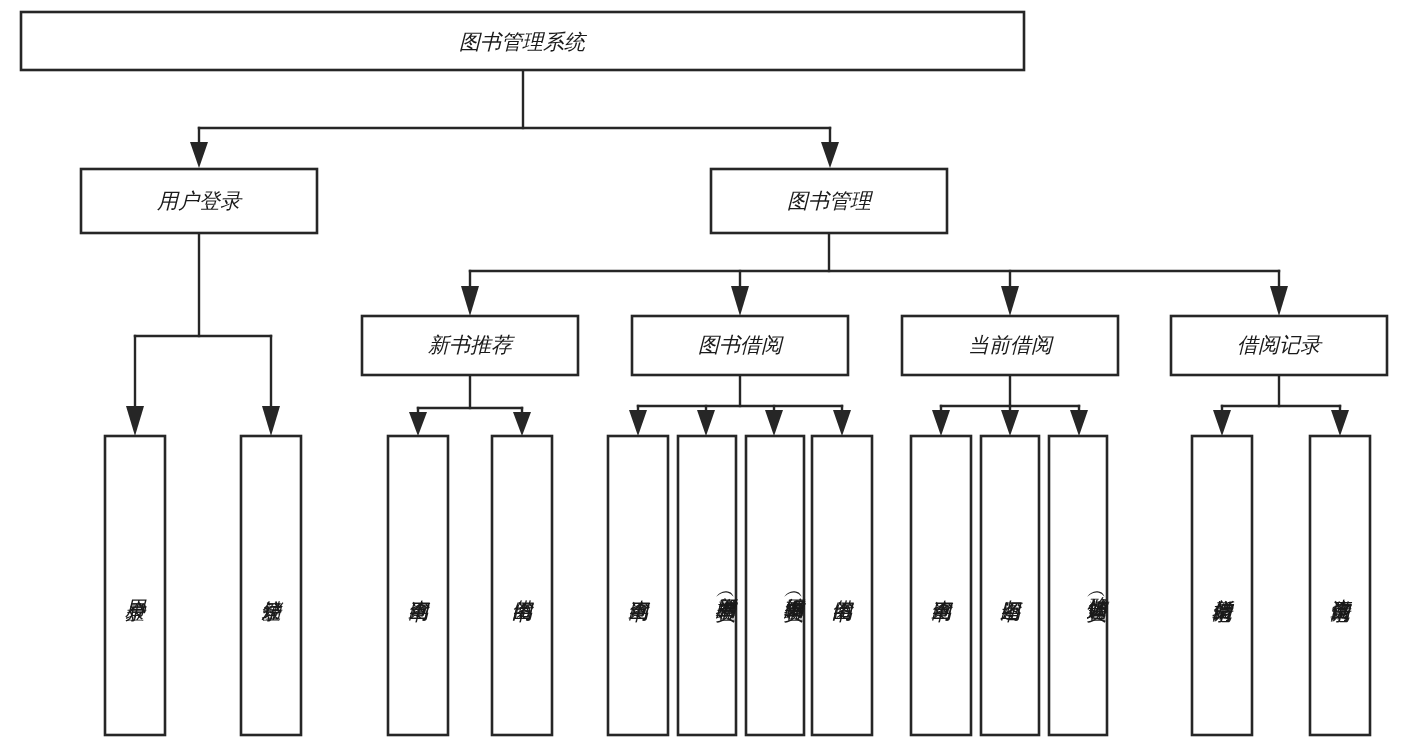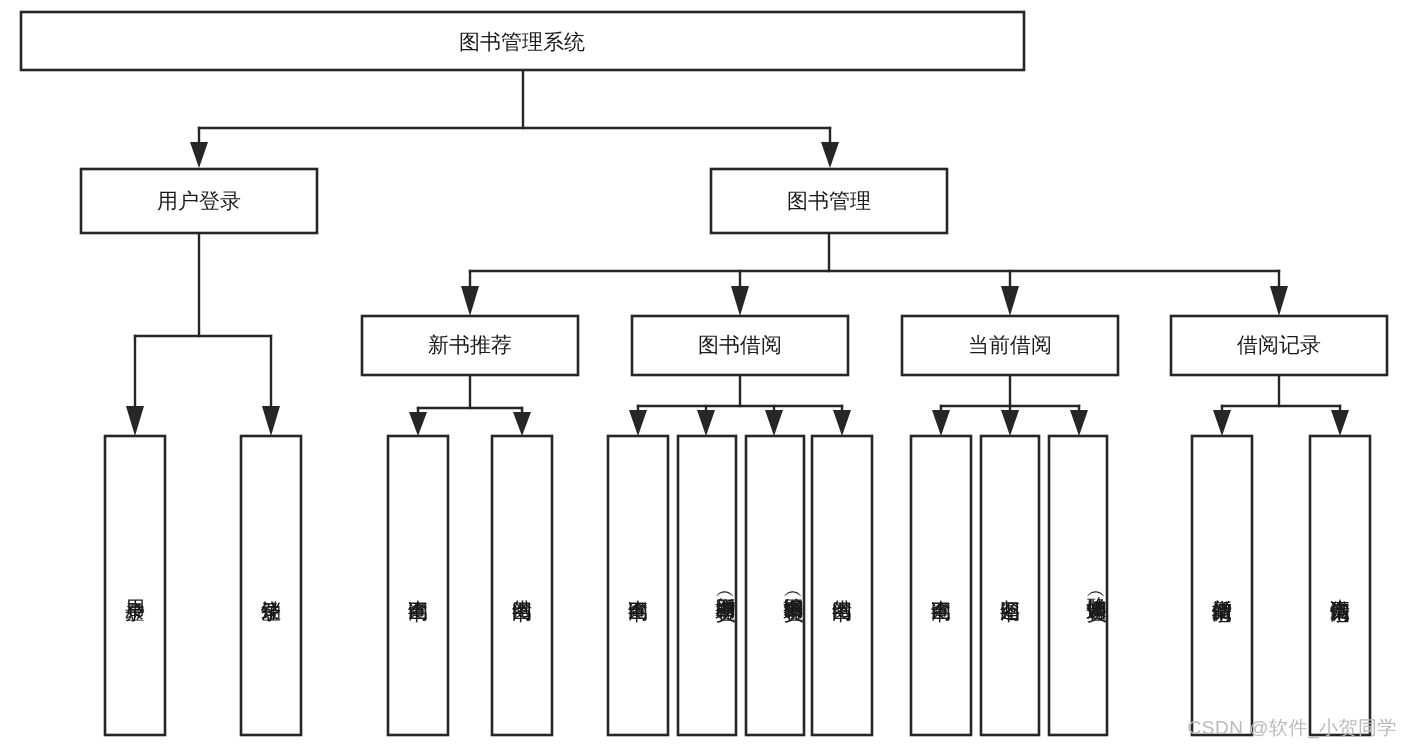--- a/index.html
+++ b/index.html
@@ -11,20 +11,21 @@
     width: 1405px;
     height: 747px;
     font-family: "Liberation Sans", "DejaVu Sans", sans-serif;
     overflow: hidden;
   }
   #diagram-root {
     position: relative;
     width: 1405px;
     height: 747px;
     background: #ffffff;
+    font-style: italic;
   }
   svg#flow {
     position: absolute;
     left: 0;
     top: 0;
     width: 1405px;
     height: 747px;
     display: block;
   }
   .node-box {
@@ -219,15 +220,14 @@
   <div class="node-label-v" style="left:746px; top:440px; width:58px; height:291px; align-items:flex-start;">编辑图书（管理员）</div>
   <div class="node-label-v" style="left:812px; top:436px; width:60px; height:299px;">借阅图书</div>
 
   <div class="node-label-v" style="left:911px; top:436px; width:60px; height:299px;">查询图书</div>
   <div class="node-label-v" style="left:981px; top:436px; width:58px; height:299px;">归还图书</div>
   <div class="node-label-v" style="left:1049px; top:440px; width:58px; height:291px; align-items:flex-start;">确认归还（管理员）</div>
 
   <div class="node-label-v" style="left:1192px; top:436px; width:60px; height:299px;">新增借阅记录</div>
   <div class="node-label-v" style="left:1310px; top:436px; width:60px; height:299px;">查询借阅记录</div>
 
-  <div class="watermark">CSDN @软件_小贺同学</div>
 
 </div>
 
 </body></html>

